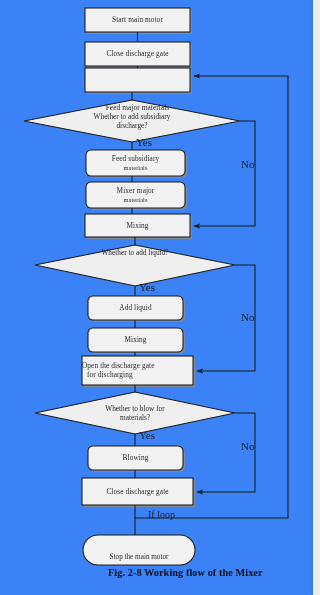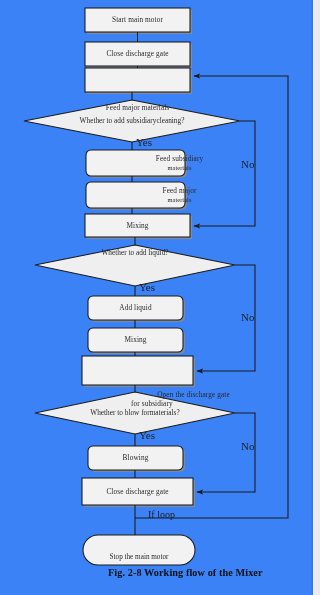--- a/index.html
+++ b/index.html
@@ -45,21 +45,20 @@
     line-height: 1.05;
     pointer-events: none;
   }
   .lbl-proc {
     font-size: 7.3px;
     letter-spacing: 0.1px;
   }
   .lbl-proc.two-line {
     flex-direction: column;
     line-height: 1.18;
-    padding-left: 44px;
   }
   .lbl-proc .sub {
     font-size: 6.3px;
   }
   .lbl-dec {
     font-size: 7.3px;
     line-height: 1.25;
   }
   .lbl-term {
     font-size: 7.2px;
@@ -181,49 +180,49 @@
       </g>
     </g>
   </svg>
 
   <div class="node-label lbl-proc" style="left:85px; top:8px; width:105px; height:24px;">Start main motor</div>
 
   <div class="node-label lbl-proc" style="left:85px; top:42px; width:105px; height:24px;">Close discharge gate</div>
 
   <div class="node-label lbl-proc" style="left:85px; top:68px; width:105px; height:32px;margin-top:24px;">Feed major materials</div>
 
-  <div class="node-label lbl-dec two-line" style="left:52px; top:106px; width:160px; height:30px; flex-direction:row;">
+  <div class="node-label lbl-dec two-line" style="left:52px; top:106px; width:160px; height:30px; flex-direction:column;">
     <span>Whether to add subsidiary</span>
-    <span>cleaning?</span>
+    <span>discharge?</span>
   </div>
 
   <div class="node-label lbl-proc two-line" style="left:86px; top:150px; width:99px; height:26px;">
     <span>Feed subsidiary</span>
     <span class="sub">materials</span>
   </div>
 
   <div class="node-label lbl-proc two-line" style="left:86px; top:182px; width:99px; height:26px;">
-    <span>Feed major</span>
+    <span>Mixer major</span>
     <span class="sub">materials</span>
   </div>
 
   <div class="node-label lbl-proc" style="left:85px; top:214px; width:105px; height:23px;">Mixing</div>
 
   <div class="node-label lbl-dec" style="left:60px; top:244px; width:150px; height:18px;">Whether to add liquid?</div>
 
   <div class="node-label lbl-proc" style="left:88px; top:296px; width:95px; height:24px;">Add liquid</div>
 
   <div class="node-label lbl-proc" style="left:88px; top:328px; width:95px; height:24px;">Mixing</div>
 
-  <div class="node-label lbl-proc two-line" style="left:82px; top:356px; width:135px; height:29px; align-items:center;margin-top:29px;">
+  <div class="node-label lbl-proc two-line" style="left:82px; top:356px; width:135px; height:29px; align-items:flex-start;">
     <span>Open  the  discharge  gate</span>
-    <span style="align-self:flex-start; margin-left:5px;">for subsidiary</span>
-  </div>
-
-  <div class="node-label lbl-dec two-line" style="left:60px; top:399px; width:150px; height:28px; flex-direction:row;">
+    <span style="align-self:flex-start; margin-left:5px;">for discharging</span>
+  </div>
+
+  <div class="node-label lbl-dec two-line" style="left:60px; top:399px; width:150px; height:28px; flex-direction:column;">
     <span>Whether to blow for</span>
     <span>materials?</span>
   </div>
 
   <div class="node-label lbl-proc" style="left:88px; top:446px; width:95px; height:24px;border-radius:9px;">Blowing</div>
 
   <div class="node-label lbl-proc" style="left:82px; top:478px; width:111px; height:27px;">Close discharge gate</div>
 
   <div class="node-label lbl-term" style="left:83px; top:535px; width:112px; height:46px;">Stop the main motor</div>
 

